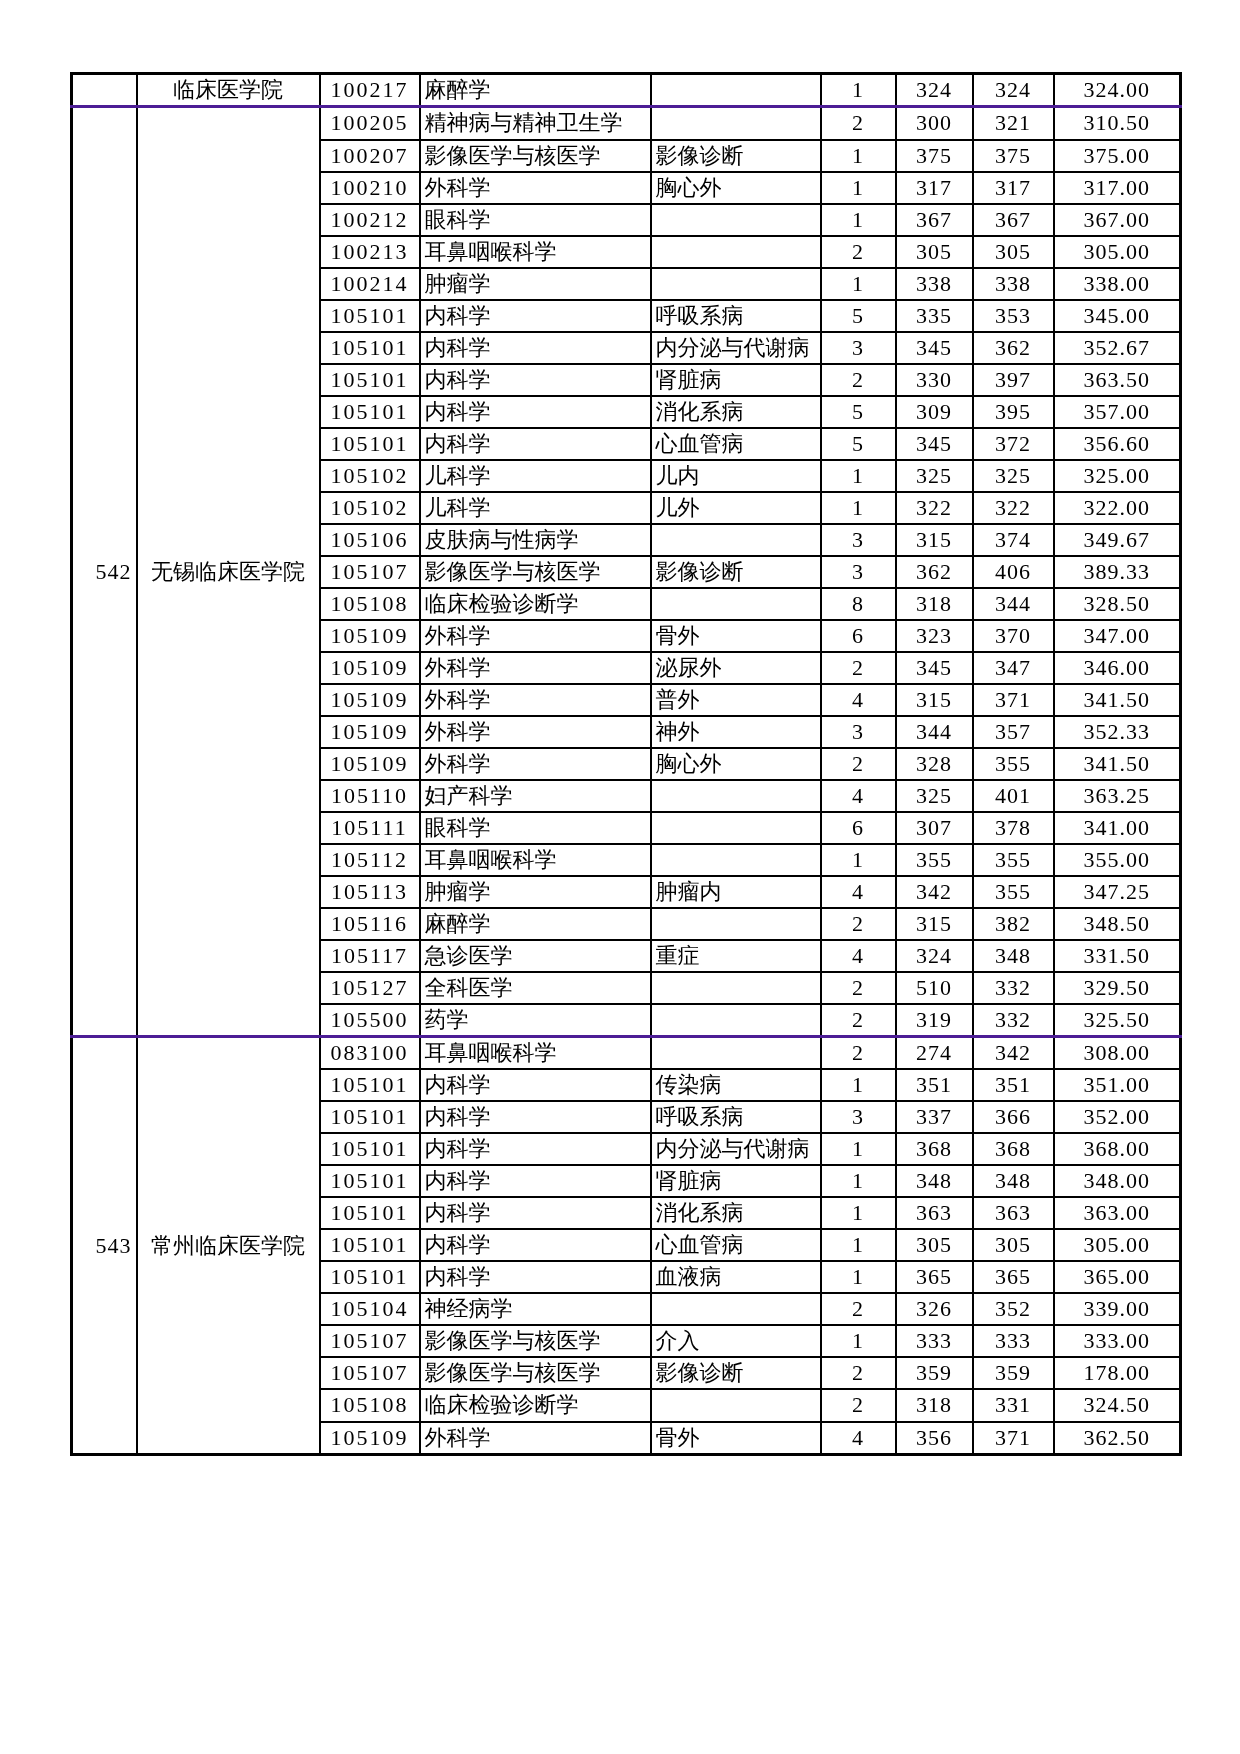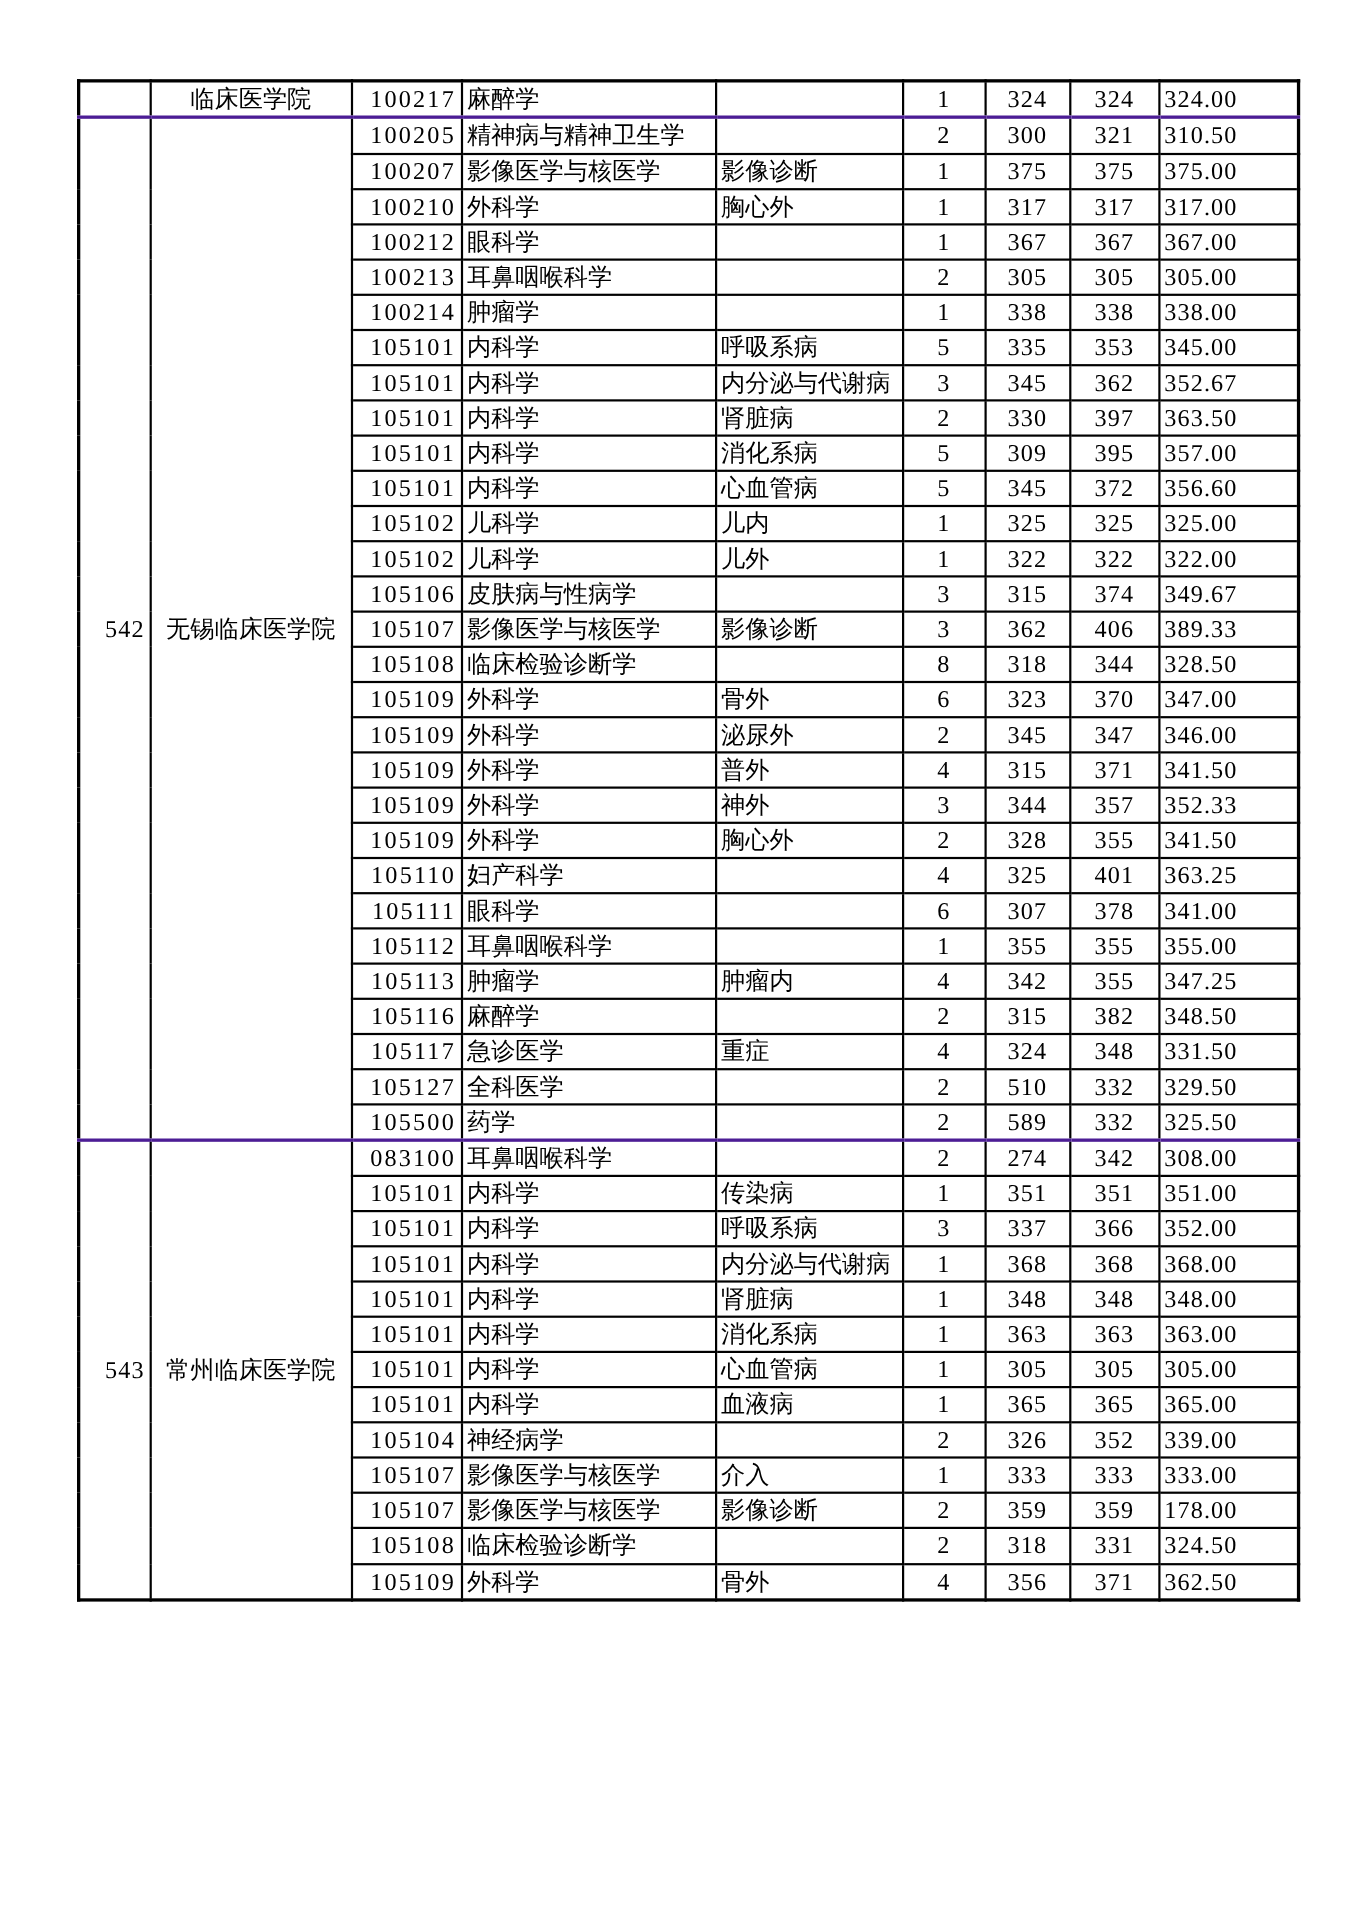--- a/index.html
+++ b/index.html
@@ -47,34 +47,34 @@
   td.seq {
     text-align: right;
     letter-spacing: 1px;
   }
   td.school {
     text-align: center;
     font-size: 24px;
     padding: 0 2px;
   }
   td.code {
-    text-align: right;
+    text-align: center;
     padding-left: 4px;
     letter-spacing: 2px;
   }
   td.major, td.direction {
     text-align: left;
     padding-left: 5px;
   }
   td.count, td.min, td.max {
     text-align: center;
     letter-spacing: 1px;
   }
   td.avg {
-    text-align: left;
+    text-align: center;
     letter-spacing: 1px;
   }
 </style>
 </head>
 <body>
 
 <div class="page">
   <table class="score-table">
     <colgroup>
       <col style="width:65px">
@@ -351,21 +351,21 @@
           <td class="count">2</td>
           <td class="min">510</td>
           <td class="max">332</td>
           <td class="avg">329.50</td>
         </tr>
         <tr>
           <td class="code">105500</td>
           <td class="major">药学</td>
           <td class="direction"></td>
           <td class="count">2</td>
-          <td class="min">589</td>
+          <td class="min">319</td>
           <td class="max">332</td>
           <td class="avg">325.50</td>
         </tr>
         <tr class="section-start">
           <td class="seq" rowspan="13">543</td>
           <td class="school" rowspan="13">常州临床医学院</td>
           <td class="code">083100</td>
           <td class="major">耳鼻咽喉科学</td>
           <td class="direction"></td>
           <td class="count">2</td>

